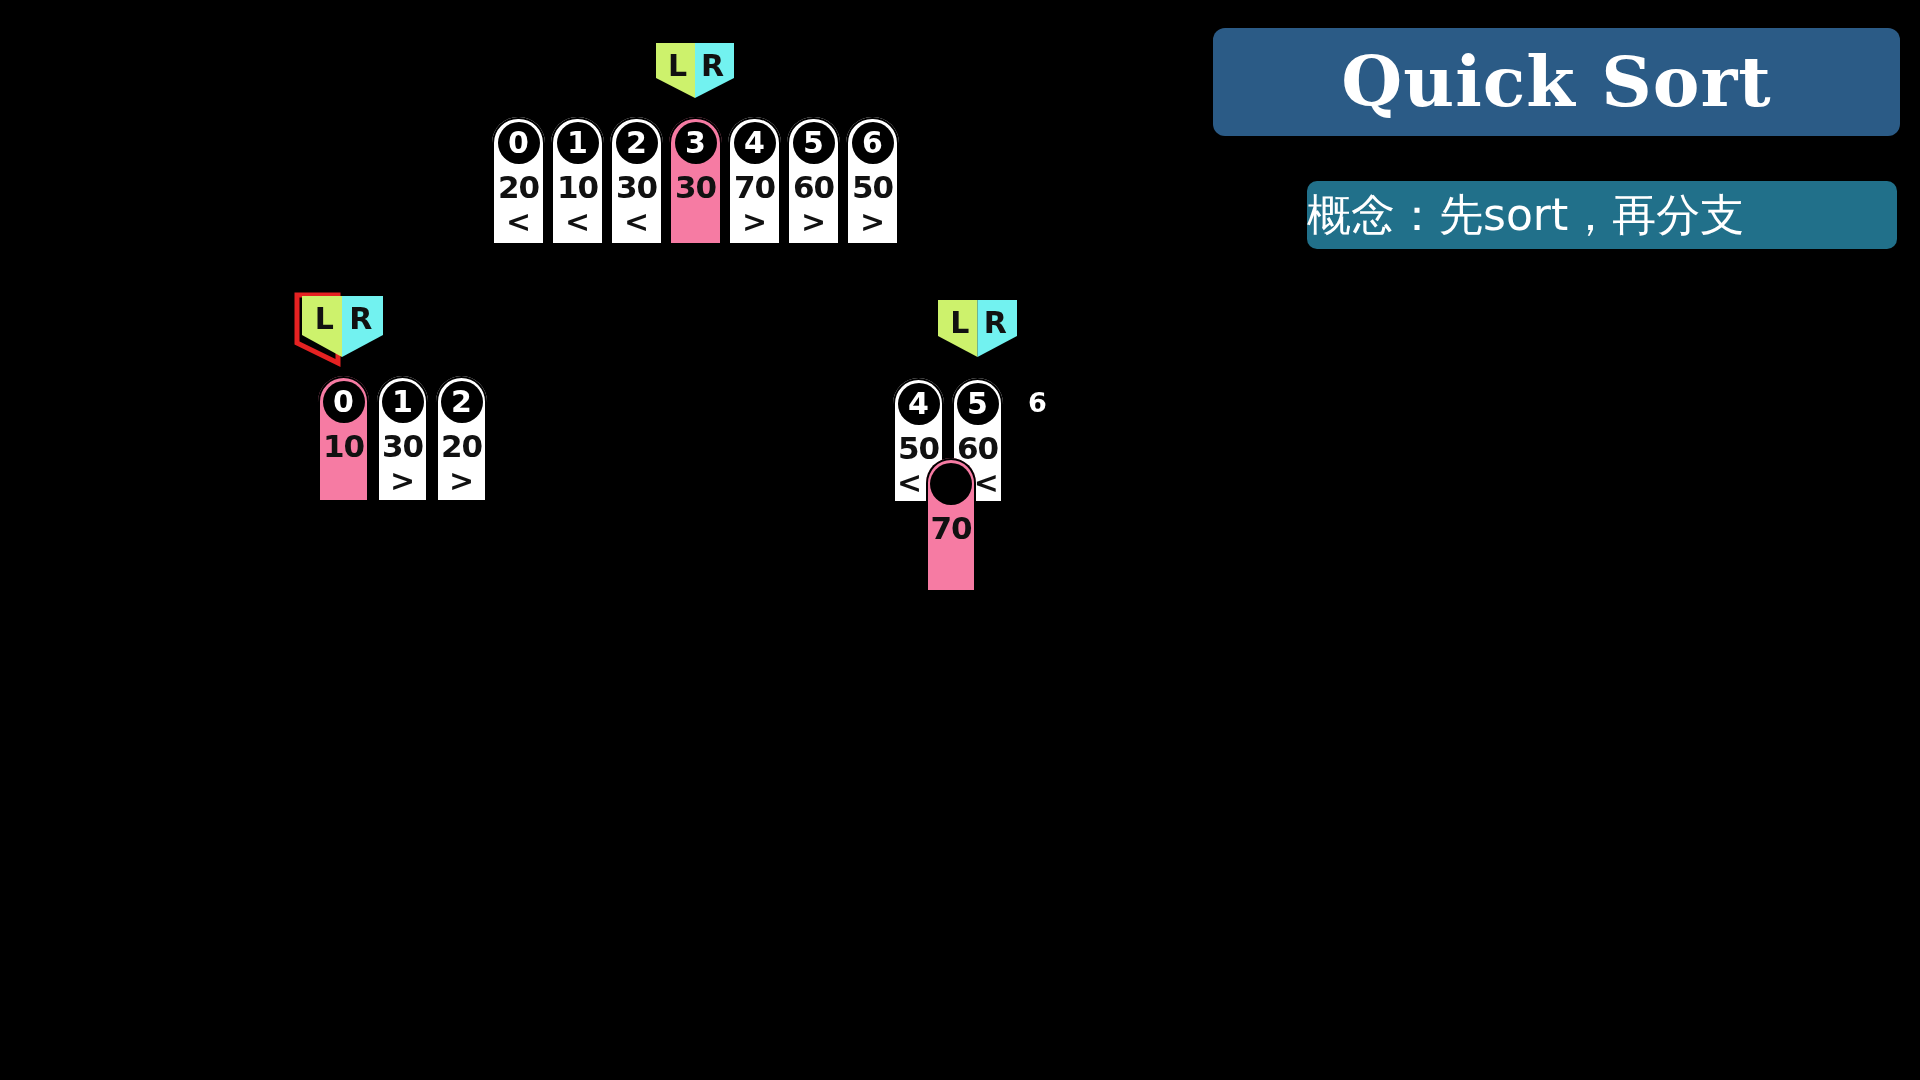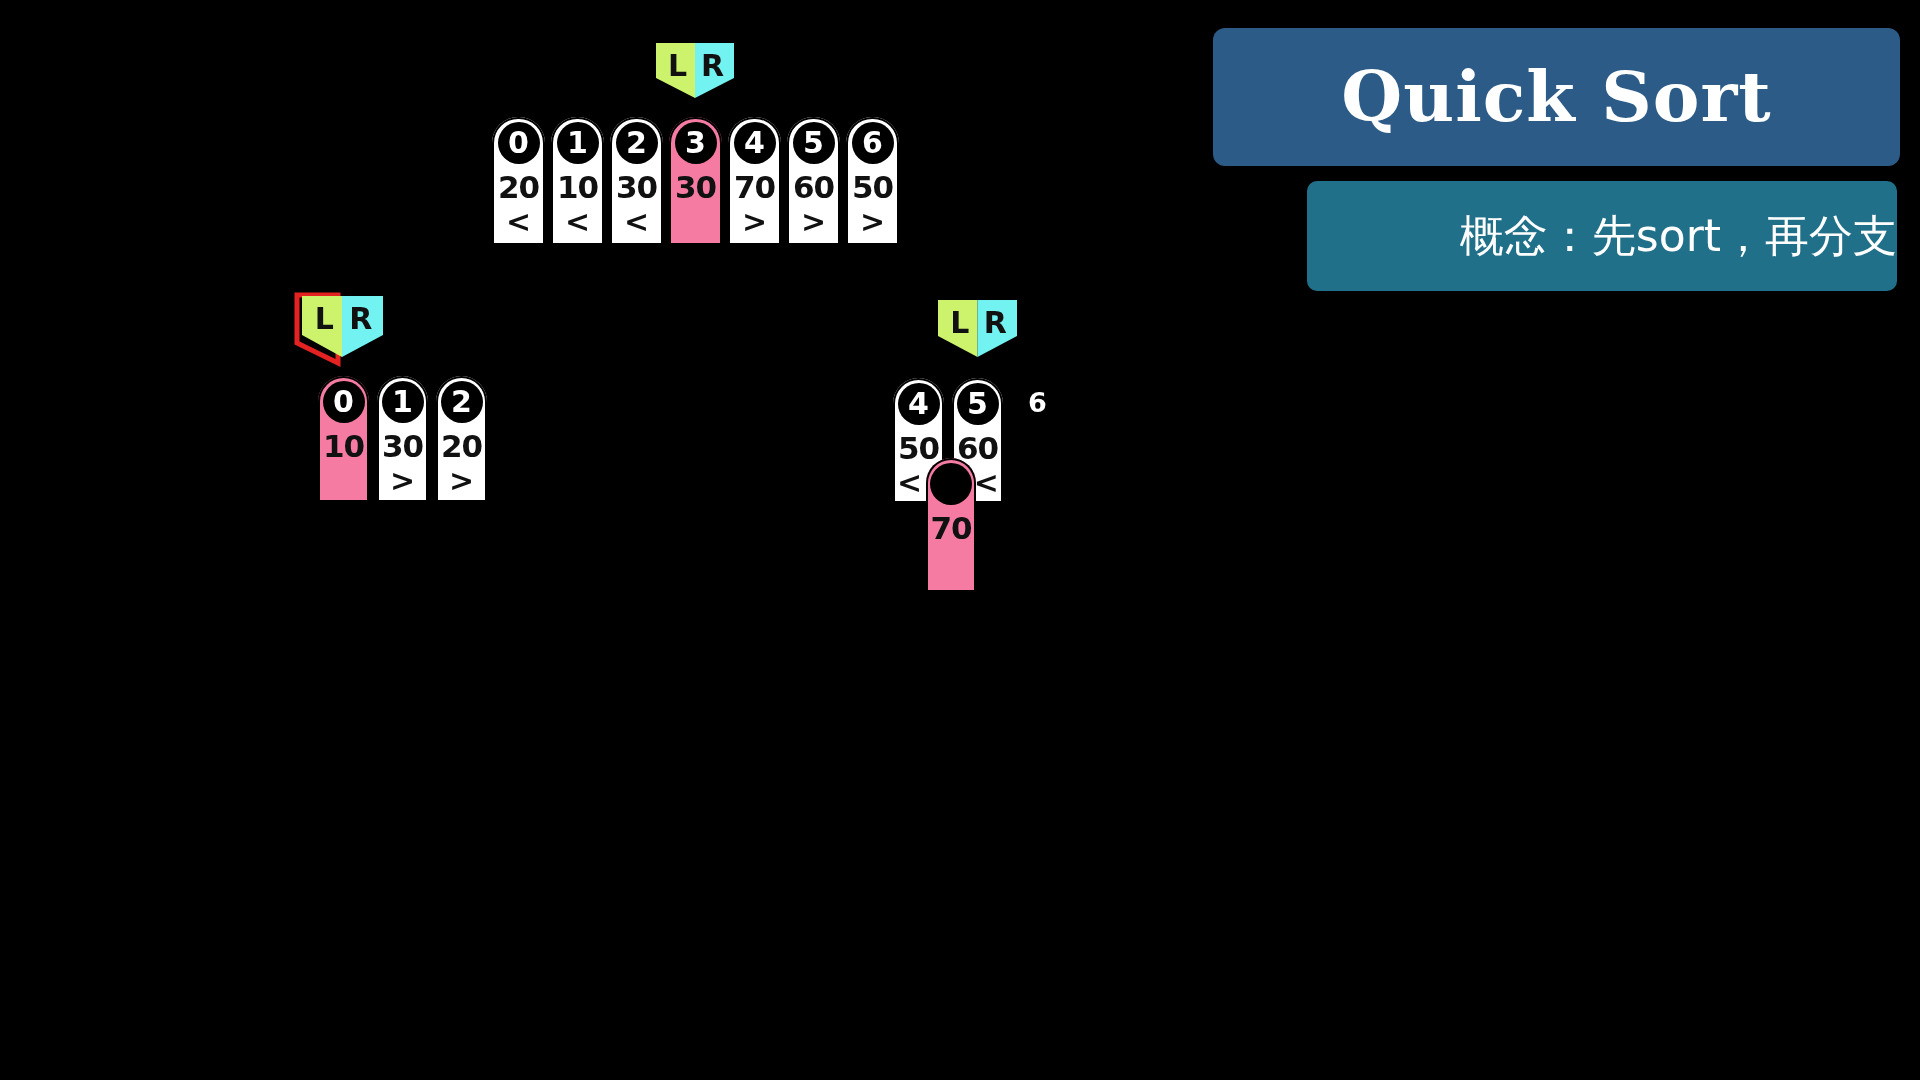--- a/index.html
+++ b/index.html
@@ -3,32 +3,32 @@
 <meta charset="utf-8">
 <style>
   html, body { margin: 0; padding: 0; }
   body {
     width: 1920px; height: 1080px; background: #000; position: relative; overflow: hidden;
     font-family: "DejaVu Sans", sans-serif;
   }
 
   
   .title-box {
-    position: absolute; left: 1213px; top: 28px; width: 687px; height: 138px;
+    position: absolute; left: 1213px; top: 28px; width: 687px; height: 108px;
     background: #2b5b86; border-radius: 12px;
     display: flex; align-items: center; justify-content: center;
   }
   .title-text {
     color: #fff; font-family: "DejaVu Serif", serif; font-weight: bold;
     font-size: 70px; letter-spacing: 1px; line-height: 1;
   }
   .subtitle-box {
-    position: absolute; left: 1307px; top: 181px; width: 590px; height: 110px;
+    position: absolute; left: 1307px; top: 181px; width: 590px; height: 68px;
     background: #21708a; border-radius: 10px;
-    display: flex; align-items: center; justify-content: flex-end;
+    display: flex; align-items: center; justify-content: flex-start;
   }
   .subtitle-text {
     color: #fff; font-family: "DejaVu Sans", sans-serif; font-size: 44px; line-height: 1;
   }
 
   
   .card {
     position: absolute; box-sizing: border-box;
     background: #fff; border-radius: 26px 26px 0 0;
     box-shadow: inset 0 0 0 2px #000;

